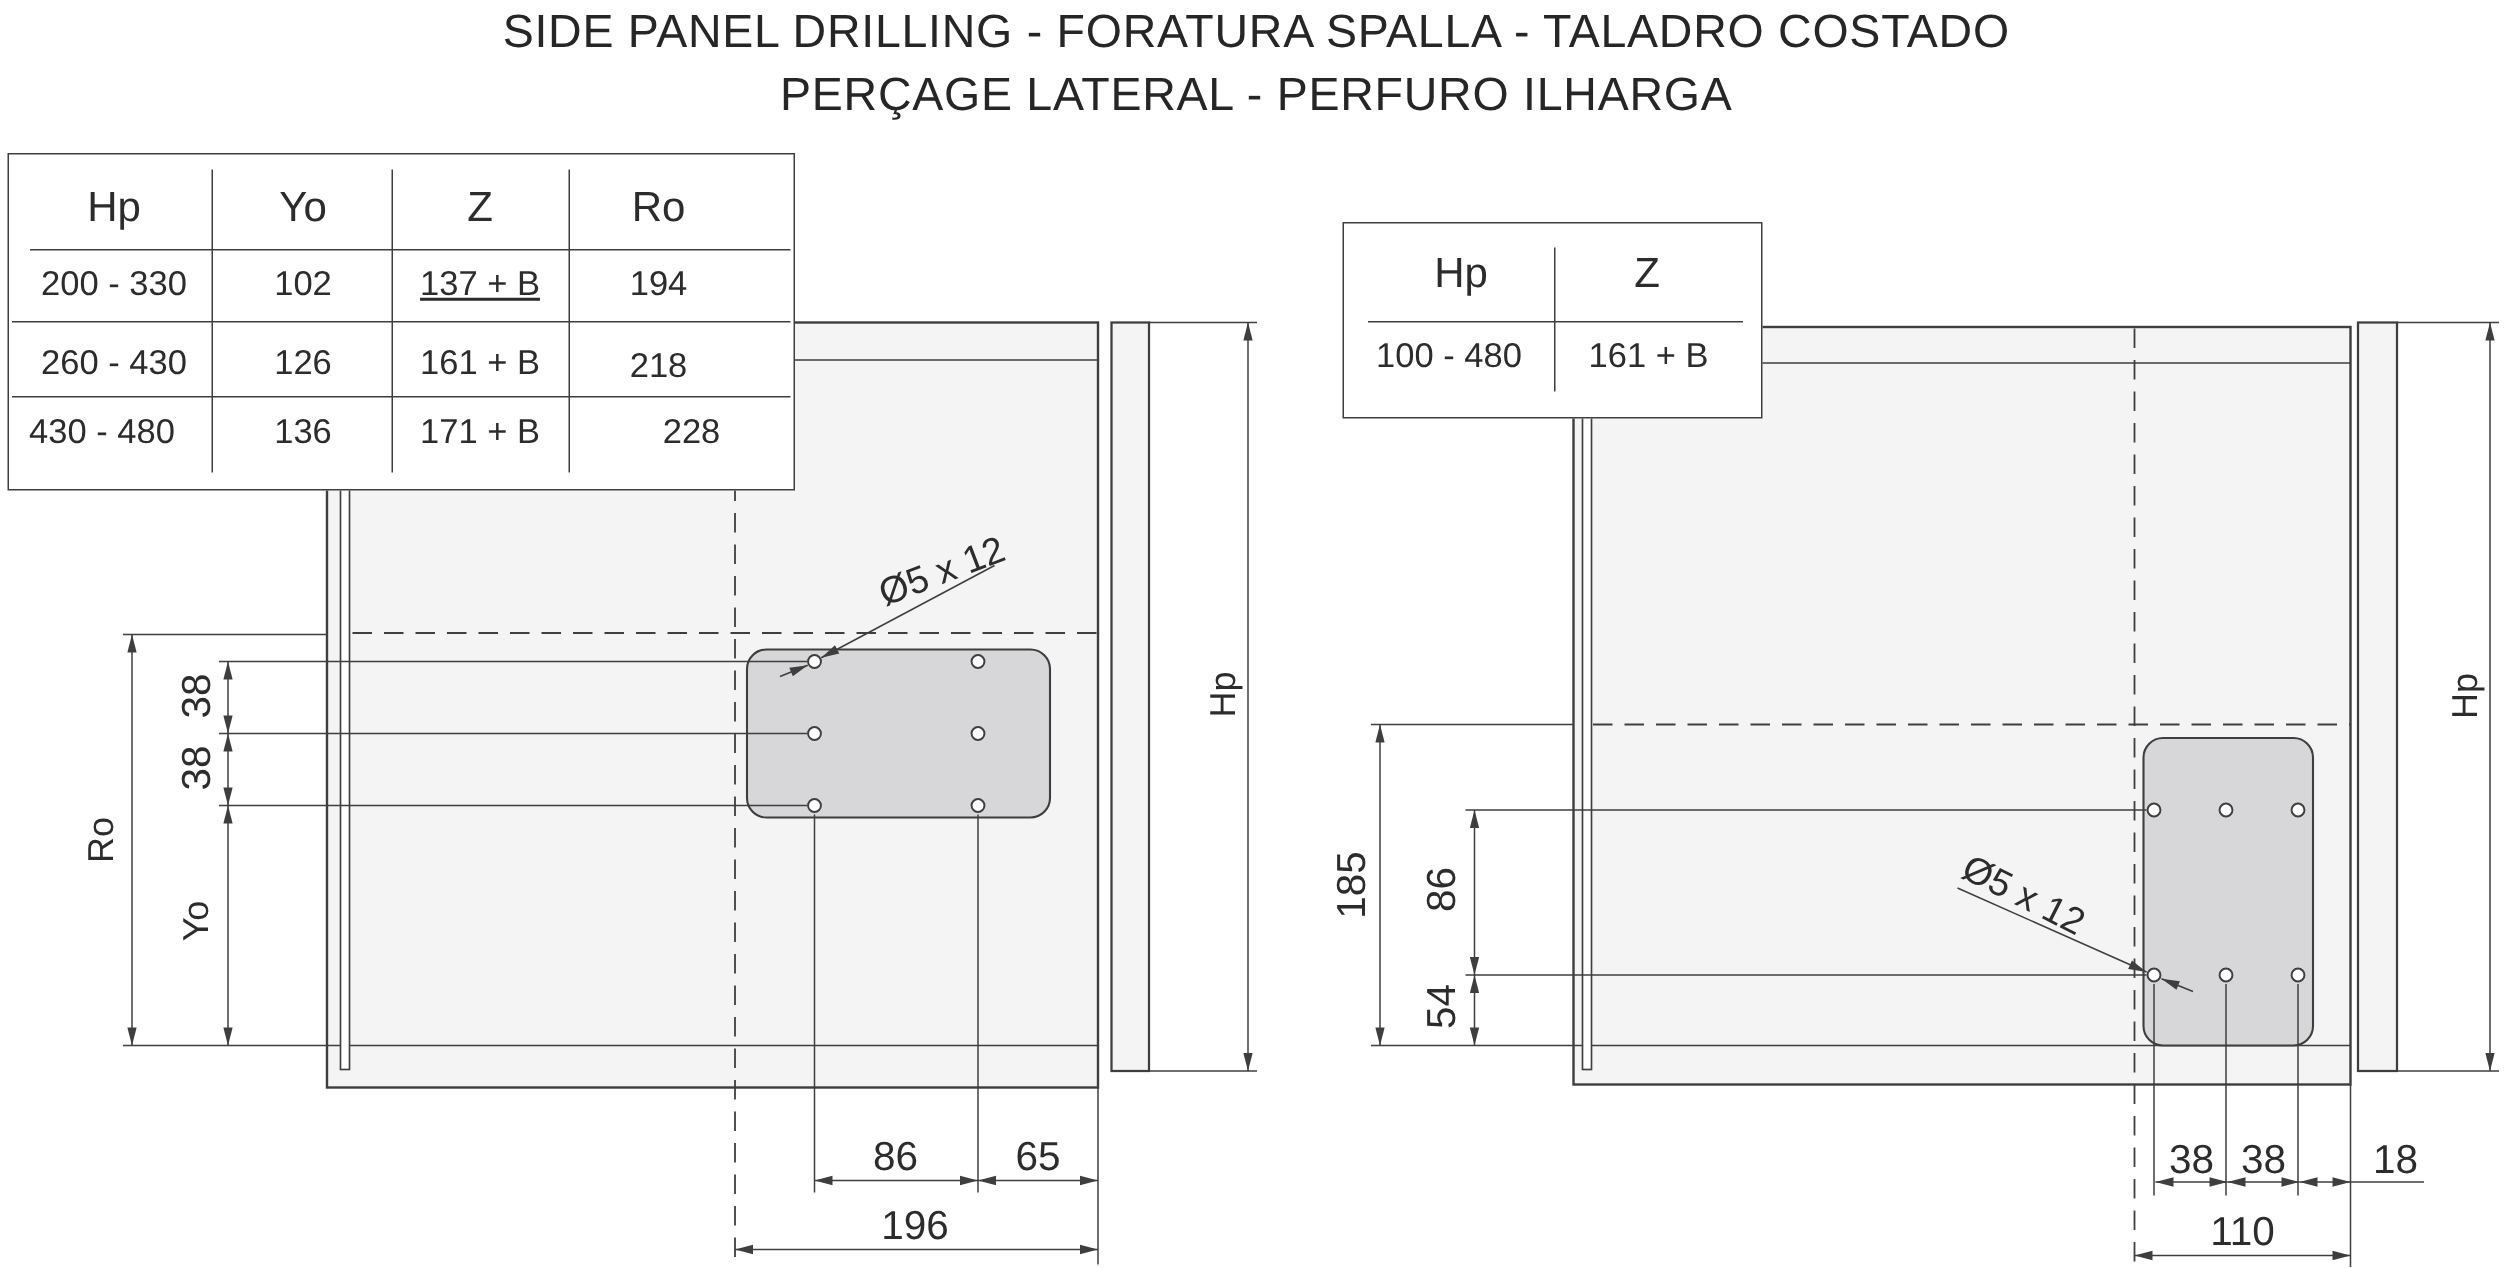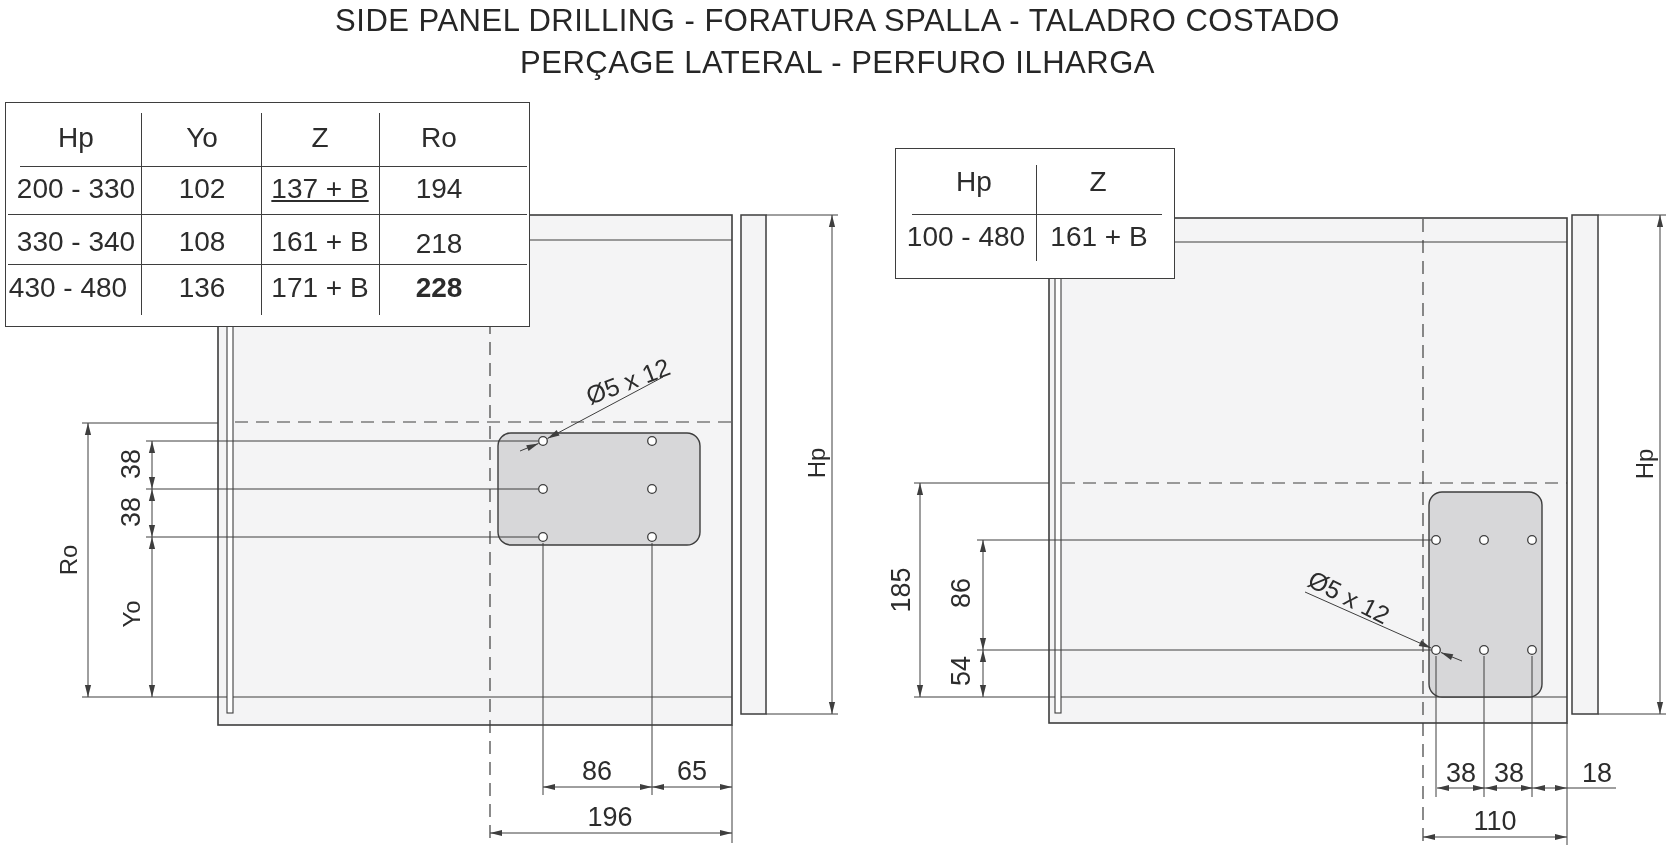--- a/index.html
+++ b/index.html
@@ -21,21 +21,21 @@
   .dim{stroke:#3e3e3e;stroke-width:1;fill:none;}
   .hole{fill:#ffffff;stroke:#3e3e3e;stroke-width:1.3;}
   text{fill:#2c2c2c;}
   .dt{font-size:27px;font-family:"Liberation Sans",sans-serif;}
   .lt{font-size:24px;font-family:"Liberation Sans",sans-serif;}
   .ht{font-size:25px;font-family:"Liberation Sans",sans-serif;}
   
   .spec{position:absolute;z-index:2;background:#ffffff;border:1.6px solid #3e3e3e;}
   .spec .cell{position:absolute;transform:translate(-50%,-50%);white-space:nowrap;}
   .spec .hdr{font-size:28px;}
-  .spec .val{font-size:28px;}
+  .spec .val{font-size:23px;}
   .tl-v{position:absolute;width:1.3px;background:#3e3e3e;}
   .tl-h{position:absolute;height:1.3px;background:#3e3e3e;}
 </style>
 </head>
 <body>
 
 <div class="page">
 
   <div class="title-line title-1">SIDE PANEL DRILLING - FORATURA SPALLA - TALADRO COSTADO</div>
   <div class="title-line title-2">PERÇAGE LATERAL - PERFURO ILHARGA</div>
@@ -171,29 +171,29 @@
     <span class="cell hdr" style="left:70px;top:35px;">Hp</span>
     <span class="cell hdr" style="left:196px;top:35px;">Yo</span>
     <span class="cell hdr" style="left:314px;top:35px;">Z</span>
     <span class="cell hdr" style="left:433px;top:35px;">Ro</span>
 
     <span class="cell val" style="left:70px;top:86px;">200 - 330</span>
     <span class="cell val" style="left:196px;top:86px;">102</span>
     <span class="cell val" style="left:314px;top:86px;text-decoration:underline;">137 + B</span>
     <span class="cell val" style="left:433px;top:86px;">194</span>
 
-    <span class="cell val" style="left:70px;top:139px;">330 - 340</span>
-    <span class="cell val" style="left:196px;top:139px;">108</span>
+    <span class="cell val" style="left:70px;top:139px;">260 - 430</span>
+    <span class="cell val" style="left:196px;top:139px;">126</span>
     <span class="cell val" style="left:314px;top:139px;">161 + B</span>
     <span class="cell val" style="left:433px;top:141px;">218</span>
 
     <span class="cell val" style="left:62px;top:185px;">430 - 480</span>
     <span class="cell val" style="left:196px;top:185px;">136</span>
     <span class="cell val" style="left:314px;top:185px;">171 + B</span>
-    <span class="cell val" style="left:433px;top:185px;font-weight:bold;">228</span>
+    <span class="cell val" style="left:455px;top:185px;">228</span>
   </div>
 
   <div class="spec" style="left:895px;top:148px;width:278px;height:129px;">
     <div class="tl-v" style="left:140px;top:16px;height:96px;"></div>
     <div class="tl-h" style="left:16px;top:65px;width:250px;"></div>
 
     <span class="cell hdr" style="left:78px;top:33px;">Hp</span>
     <span class="cell hdr" style="left:202px;top:33px;">Z</span>
 
     <span class="cell val" style="left:70px;top:88px;">100 - 480</span>

